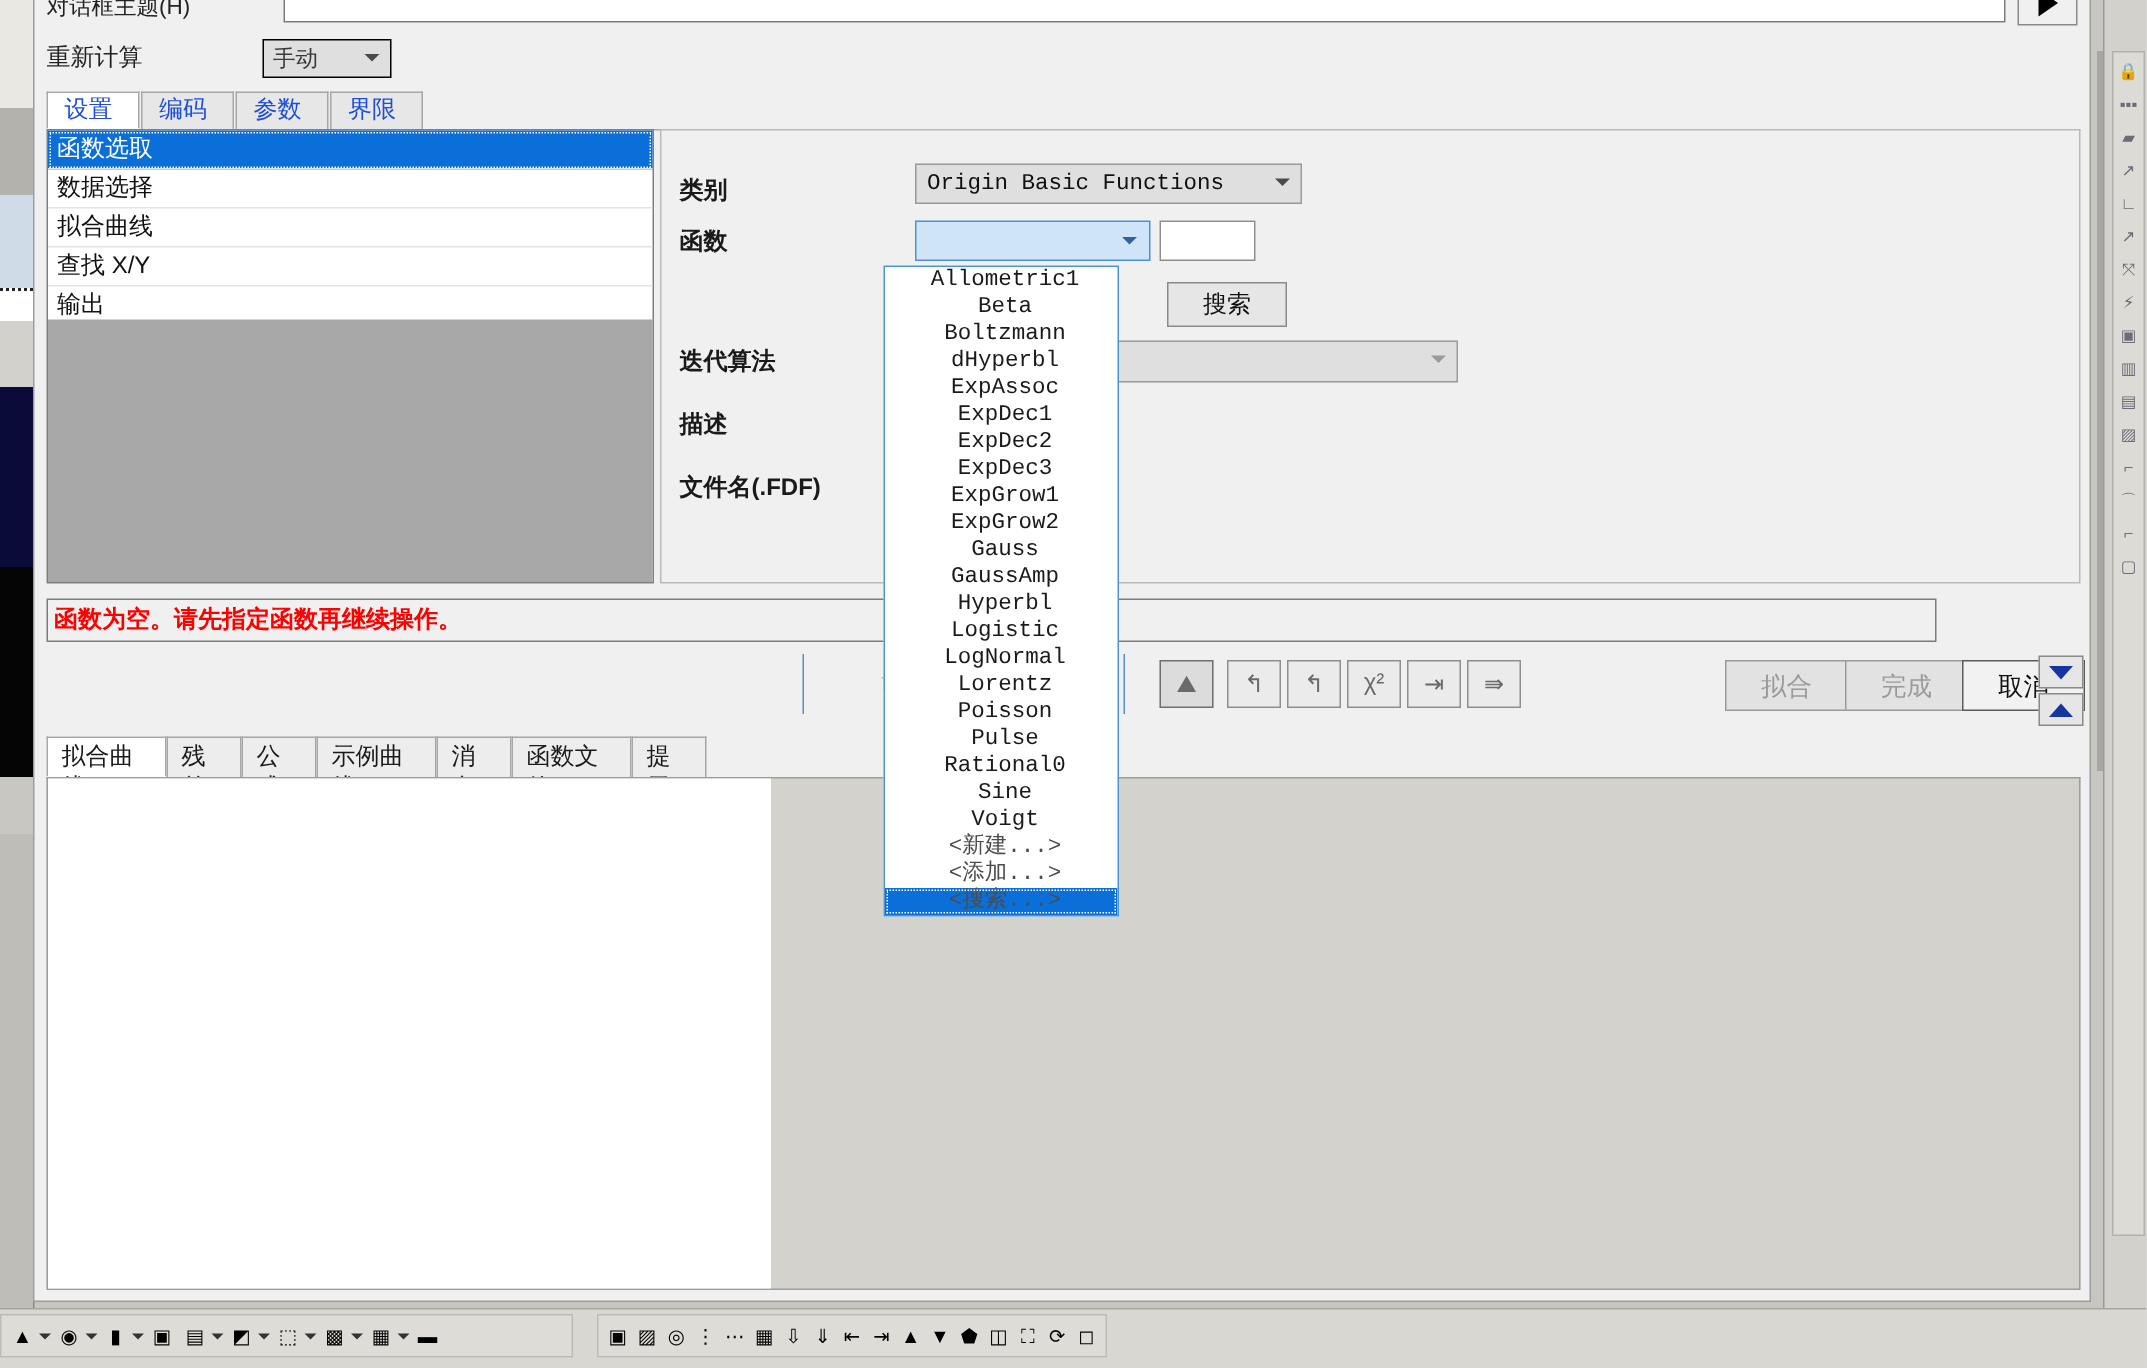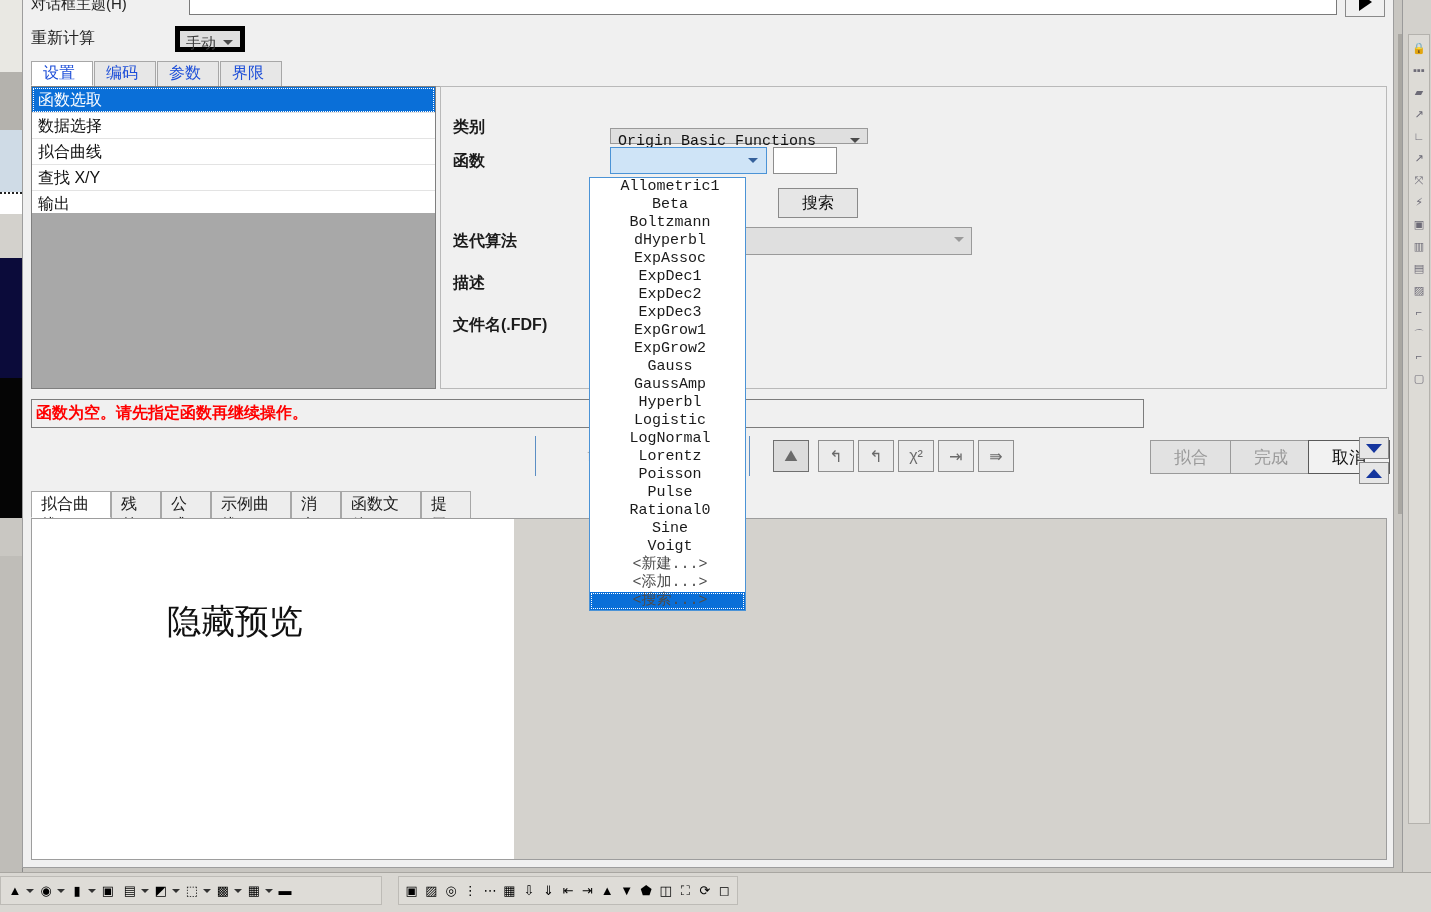--- a/index.html
+++ b/index.html
@@ -26,21 +26,21 @@
   #dialog{left:22px;top:-6px;width:1372px;height:874px;background:#f0f0f0;border:1px solid #9d9d9d;box-sizing:border-box;}
 
   #theme-row{left:0px;top:0px;width:1372px;height:22px;}
   #theme-label{left:8px;top:0px;font-size:15px;color:#222;}
   #theme-box{left:166px;top:-8px;width:1148px;height:28px;background:#fff;border:1px solid #7a7a7a;box-sizing:border-box;}
   #theme-play{left:1322px;top:-8px;width:40px;height:30px;background:#f0f0f0;border:1px solid #8a8a8a;
      display:flex;align-items:center;justify-content:center;box-sizing:border-box;}
   #theme-play .tri{width:0;height:0;border-left:13px solid #000;border-top:9px solid transparent;border-bottom:9px solid transparent;}
 
   #recalc-label{left:8px;top:33px;font-size:16px;color:#222;}
-  #recalc-combo{left:152px;top:31px;width:70px;height:26px;background:#dfdfdf;border:5px solid #000000;box-sizing:border-box;text-decoration:underline;}
+  #recalc-combo{left:152px;top:31px;width:86px;height:26px;background:#dfdfdf;border:1px solid #000000;box-sizing:border-box;text-decoration:underline;}
   #recalc-combo .txt{position:absolute;left:6px;top:3px;font-size:15px;color:#3a3a3a;}
   .arrow-d{position:absolute;right:7px;top:9px;width:0;height:0;
      border-left:5px solid transparent;border-right:5px solid transparent;border-top:5px solid #4a4a4a;}
 
   
   #top-tabs{left:8px;top:66px;width:1356px;height:25px;border-bottom:1px solid #a7a7a7;}
   .ttab{position:absolute;top:0;height:25px;box-sizing:border-box;padding:1px 11px 0 11px;
      font-size:16px;color:#1d4ed8;border:1px solid #a7a7a7;border-bottom:none;background:#e7e7e7;}
   .ttab.active{background:#fff;border-bottom:1px solid #fff;}
 
@@ -50,21 +50,21 @@
   .tree-item.sel{background:#0a6fd8;color:#fff;outline:1px dotted #fff;outline-offset:-2px;}
   #tree-gray{left:9px;top:218px;width:403px;height:175px;background:#a8a8a8;}
 
   
   #pane{left:417px;top:91px;width:947px;height:303px;background:#f0f0f0;border:1px solid #b9b9b9;box-sizing:border-box;}
   .plabel{position:absolute;font-size:16px;color:#1a1a1a;font-weight:bold;}
   .pcombo{position:absolute;background:#dfdfdf;border:1px solid #9a9a9a;box-sizing:border-box;}
   .pcombo .ptxt{position:absolute;left:7px;top:4px;font-size:15px;
      font-family:"Liberation Mono","DejaVu Sans Mono",monospace;color:#3a3a3a;}
 
-  #cat-combo{left:169px;top:41px;width:258px;height:16px;}
+  #cat-combo{left:169px;top:22px;width:258px;height:27px;}
   #cat-combo .ptxt{color:#111;}
   #func-combo{left:169px;top:60px;width:157px;height:27px;background:#cfe4f7;border:1px solid #4b93d6;}
   .arrow-d2{position:absolute;right:8px;top:10px;width:0;height:0;
      border-left:5px solid transparent;border-right:5px solid transparent;border-top:5px solid #35609b;}
   #search-box{left:332px;top:60px;width:64px;height:27px;background:#fff;border:1px solid #8d8d8d;box-sizing:border-box;}
   #search-btn{left:337px;top:101px;width:80px;height:30px;background:#e6e6e6;border:1px solid #8a8a8a;
      box-sizing:border-box;display:flex;align-items:center;justify-content:center;font-size:16px;color:#111;font-family:Liberation Mono, monospace;}
   #iter-combo{left:169px;top:140px;width:362px;height:28px;}
   #iter-combo .ptxt{left:10px;color:#8f8d8d;font-family:"Liberation Sans",sans-serif;font-size:16px;}
   #iter-combo .arrow-d{border-top-color:#9a9a9a;}
@@ -73,21 +73,21 @@
 
   
   #fn-dropdown{left:589px;top:177px;width:157px;max-height:436px;background:#fff;border:1px solid #4b93d6;
      box-sizing:border-box;z-index:50;overflow:hidden;}
   .dd-item{height:18px;line-height:18px;padding-left:5px;font-size:15px;
      font-family:"Liberation Mono","DejaVu Sans Mono",monospace;color:#1a1a1a;white-space:nowrap;text-align:center;}
   .dd-item.sel{background:#0a6fd8;color:#fff;outline:1px dotted #fff;outline-offset:-2px;}
   .dd-item.angle{color:#4c4c4c;}
 
   
-  #warn{left:8px;top:404px;width:1113px;height:29px;background:#f0f0f0;border:1px solid #7c7c7c;box-sizing:border-box;}
+  #warn{left:8px;top:404px;width:1260px;height:29px;background:#f0f0f0;border:1px solid #7c7c7c;box-sizing:border-box;}
   #warn .t{position:absolute;left:4px;top:3px;font-size:16px;color:#ff0000;font-weight:bold;}
 
   
   #actionrow{left:0px;top:437px;width:1372px;height:52px;}
   .tbtn{position:absolute;top:8px;width:36px;height:32px;background:#ebebeb;border:1px solid #8e8e8e;
      box-sizing:border-box;display:flex;align-items:center;justify-content:center;font-size:16px;color:#6a6a6a;}
   .tbtn.pressed{background:#dcdcdc;border:1px solid #6f6f6f;}
   .tbtn.icon-strong{color:#0369a1;margin-left:48px;}
   .sep{position:absolute;top:4px;width:1px;height:40px;background:#5b8ec4;}
   .actbtn{position:absolute;top:8px;height:34px;width:82px;background:#e2e2e2;border:1px solid #9a9a9a;
@@ -246,21 +246,20 @@
       <div class="btab" style="left: 80px; width: 50px;">残差</div>
       <div class="btab" style="left: 130px; width: 50px;">公式</div>
       <div class="btab" style="left: 180px; width: 80px;">示例曲线</div>
       <div class="btab" style="left: 260px; width: 50px;">消息</div>
       <div class="btab" style="left: 310px; width: 80px;">函数文件</div>
       <div class="btab" style="left: 390px; width: 50px;">提示</div>
     </div>
 
   <div class="abs" id="preview">
     <div class="abs" id="preview-white">
-      <div class="abs" id="prev-title">隐藏预览</div>
     </div>
   </div>
 </div>
 
 <div class="abs" id="fn-dropdown">
     <div class="dd-item">Allometric1</div>
     <div class="dd-item">Beta</div>
     <div class="dd-item">Boltzmann</div>
     <div class="dd-item">dHyperbl</div>
     <div class="dd-item">ExpAssoc</div>

